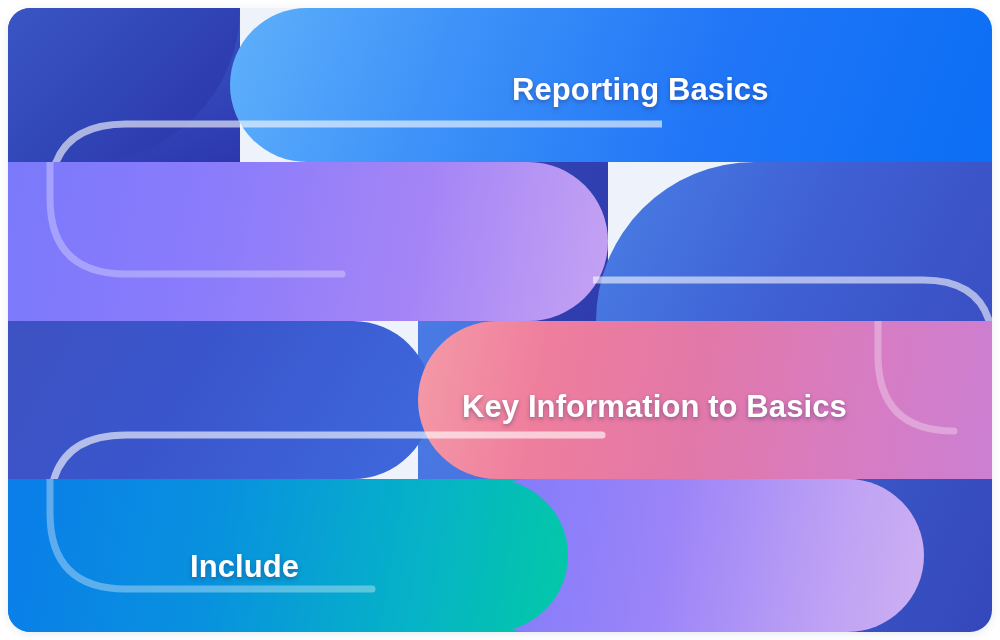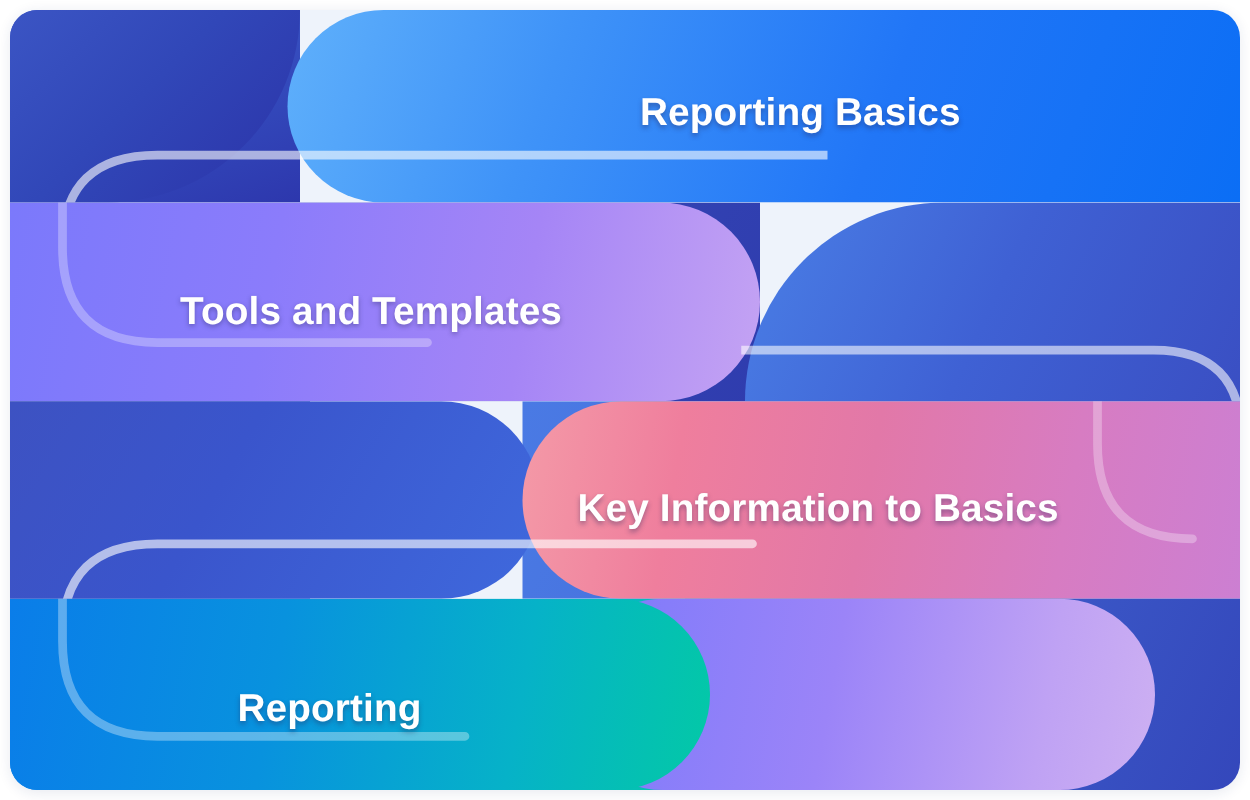--- a/index.html
+++ b/index.html
@@ -183,18 +183,17 @@
       <div class="layer b4-pillright"></div>
       <div class="layer b4-pill"></div>
       <div class="hook" style="left:34px;top:-84px;">
         <svg width="620" height="250" viewBox="0 0 620 250">
           <path d="M8 0 L8 118 Q8 194 84 194 L330 194" fill="none" stroke="#ffffff" stroke-opacity="0.34" stroke-width="7" stroke-linecap="round"></path>
         </svg>
       </div>
     </div>
 
     <div class="label lab-1">Reporting Basics</div>
-    <div class="label lab-2">Tools and Templates</div>
     <div class="label lab-3">Key Information to Basics</div>
-    <div class="label lab-4">Reporting</div>
+    <div class="label lab-4">Include</div>
 
   </div>
 </div>
 
 </body></html>

